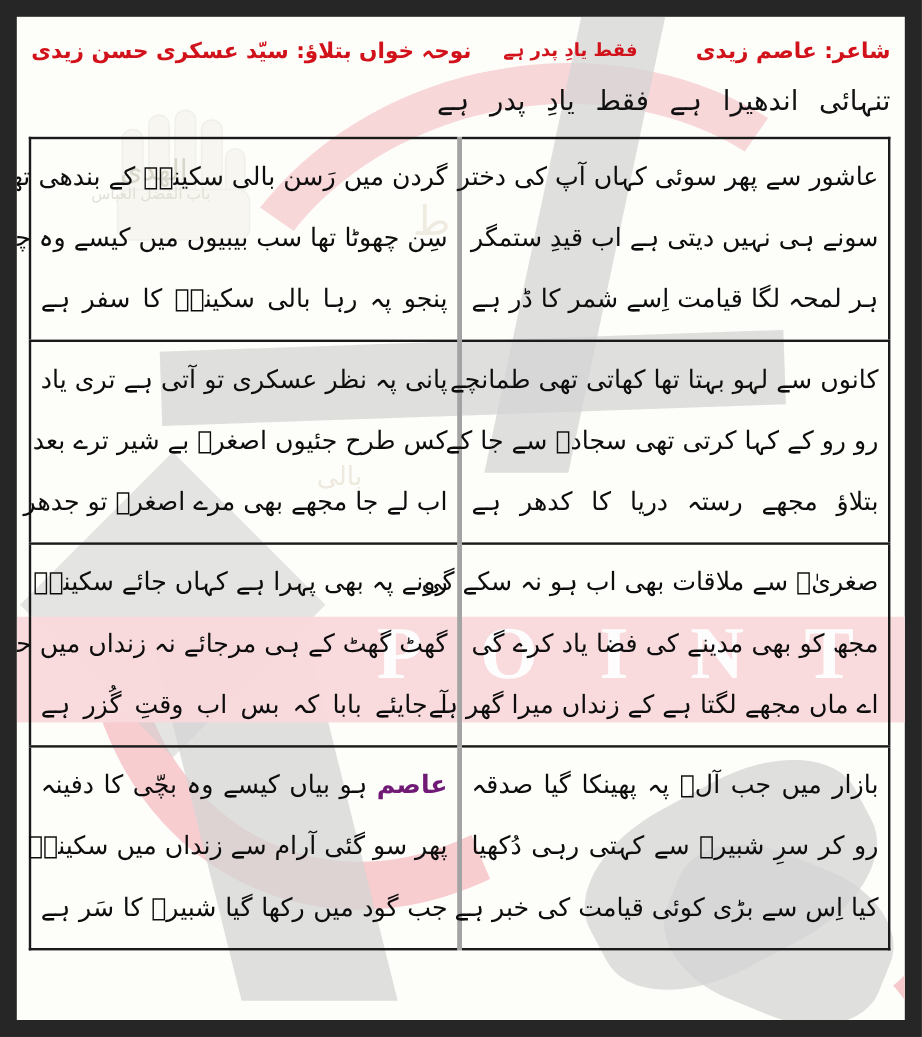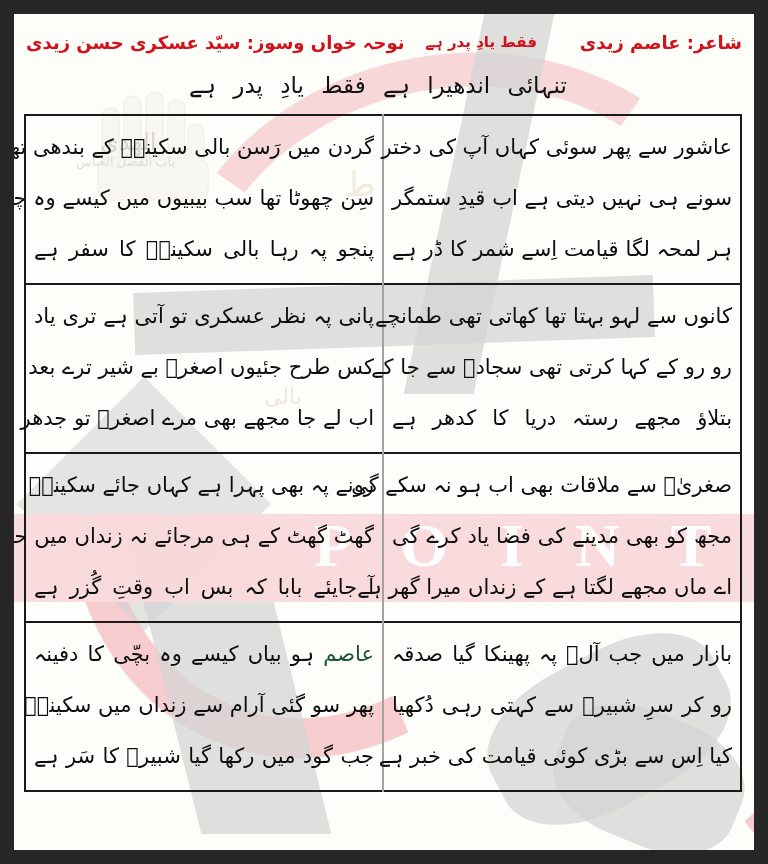--- a/index.html
+++ b/index.html
@@ -166,21 +166,20 @@
     white-space: nowrap;
     font-family: "DejaVu Sans", sans-serif;
   }
   .credit-poet   { margin-left: 22px; }
   .credit-title  { font-size: 15px; }
   .credit-reciter{ }
 
   
   .matla {
     direction: rtl;
-    text-align: center;
     padding: 4px 12px 2px 0;
   }
   .matla-line {
     font-size: 23px;
     line-height: 38px;
     color: #111;
     letter-spacing: 2px;
     word-spacing: 10px;
     white-space: nowrap;
     font-family: "DejaVu Sans", sans-serif;
@@ -194,38 +193,38 @@
     width: 718px;
     table-layout: fixed;
     direction: rtl;
   }
   .verse-table tr { border-bottom: 2px solid #1a1a1a; }
   .verse-table tr:last-child { border-bottom: none; }
   .verse-table td {
     width: 50%;
     vertical-align: top;
     padding: 6px 8px 8px 8px;
-    border-left: 2px solid #a3a3a3;
+    border-left: 4px solid #a3a3a3;
     box-sizing: border-box;
     height: 165px;
   }
   .verse-table td:last-child { border-left: none; }
 
   .verse-line {
     direction: rtl;
     text-align: justify;
     text-align-last: justify;
     font-size: 21px;
     line-height: 51px;
     color: #0d0d0d;
     white-space: nowrap;
     font-family: "DejaVu Sans", sans-serif;
     letter-spacing: 0px;
   }
-  .verse-line.takhallus .pen-name { color: #14532d; font-weight: 400; }
+  .verse-line.takhallus .pen-name { color: #701a75; font-weight: 700; }
 </style>
 </head>
 <body>
 
 <div class="page-frame">
   <div class="sheet">
 
     <div class="watermark-layer">
       <div class="wm-band wm-arc1"></div>
       <div class="wm-band wm-arc2"></div>
@@ -253,21 +252,21 @@
       <div class="wm-hand-arabic2">باب الفضل العباس</div>
       <div class="wm-faint-urdu wm-fu1">ط</div>
       <div class="wm-faint-urdu wm-fu2">بالی</div>
     </div>
 
     <div class="content">
 
       <div class="credits">
         <span class="credit-text credit-poet">شاعر: عاصم زیدی</span>
         <span class="credit-text credit-title">فقط یادِ پدر ہے</span>
-        <span class="credit-text credit-reciter">نوحہ خواں وسوز: سیّد عسکری حسن زیدی</span>
+        <span class="credit-text credit-reciter">نوحہ خواں بتلاؤ: سیّد عسکری حسن زیدی</span>
       </div>
 
       <div class="matla">
         <div class="matla-line">تنہائی   اندھیرا   ہے   فقط   یادِ   پدر   ہے</div>
       </div>
 
       <table class="verse-table">
         <tbody>
           <tr>
             <td>

